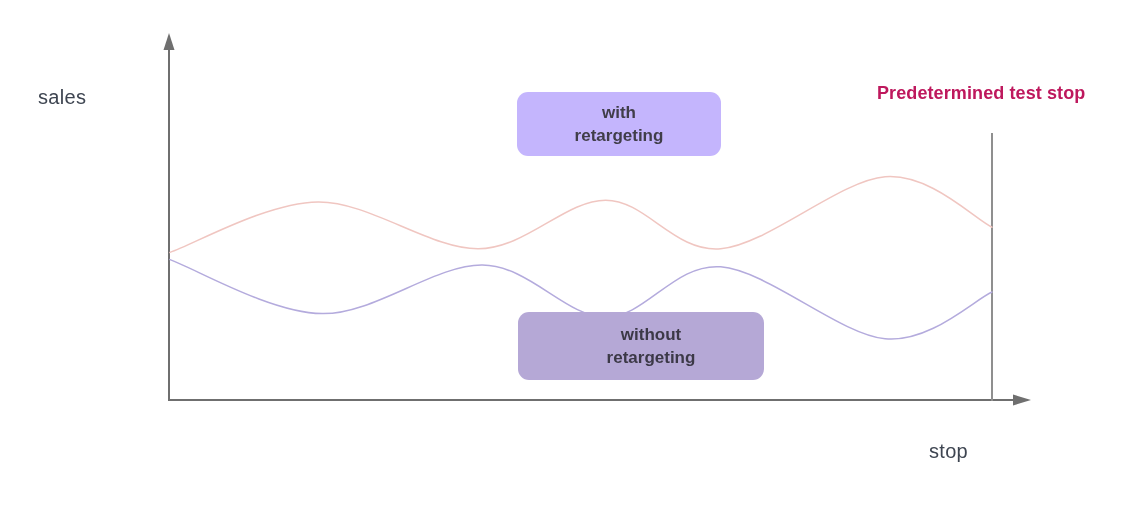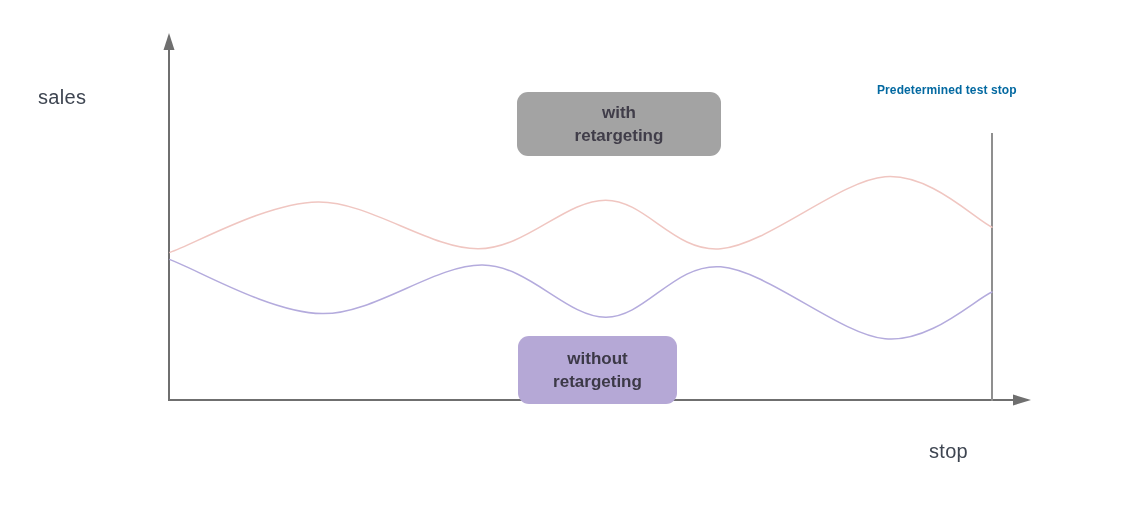--- a/index.html
+++ b/index.html
@@ -7,32 +7,32 @@
     position:relative;width:1126px;height:514px;background:#ffffff;overflow:hidden;
     font-family:"Liberation Sans","DejaVu Sans",sans-serif;
   }
   .chart-svg{position:absolute;left:0;top:0;width:1126px;height:514px;}
   .axis-label{
     position:absolute;font-size:20px;font-weight:400;color:#3e4551;letter-spacing:.3px;
   }
   .ylabel{left:38px;top:86px;}
   .xlabel{left:929px;top:440px;}
   .annotation{
-    position:absolute;left:877px;top:83px;font-size:12px;font-weight:700;color:#0369a1;
+    position:absolute;left:877px;top:83px;font-size:18px;font-weight:700;color:#be185d;
     letter-spacing:.1px;white-space:nowrap;
   }
   .legend-box{
     position:absolute;border-radius:11px;display:flex;align-items:center;justify-content:center;
     text-align:center;
   }
   .legend-box span{
     white-space:pre-line;font-size:17px;line-height:23px;font-weight:600;color:#403d49;
   }
   .legend-with{left:517px;top:92px;width:204px;height:64px;}
-  .legend-without{left:518px;top:336px;width:159px;height:68px;}
+  .legend-without{left:518px;top:312px;width:226px;height:68px;padding-left:20px;}
 </style>
 </head>
 <body>
 
 <div class="canvas">
 
   <div class="axis-label ylabel">sales</div>
 
   <div class="annotation">Predetermined test stop</div>
 
@@ -43,21 +43,21 @@
 
     <line id="x-axis" x1="168" y1="400" x2="1014" y2="400" stroke-width="2" stroke="#6f6f6f"></line>
     <polygon id="x-arrow" points="1031,400 1013,394.5 1013,405.5" fill="#6f6f6f"></polygon>
 
     <line id="stop-line" x1="992" y1="133" x2="992" y2="401" stroke-width="2" stroke="#8f8f8f"></line>
 
     <path id="curve-with" fill="none" stroke-width="1.5" stroke-linecap="round" d="M 170.0,252.4 C 194.7,244.0 266.6,202.6 318.0,202.0 C 369.3,201.4 430.3,249.1 478.3,248.8 C 526.2,248.5 565.2,200.2 605.7,200.2 C 646.1,200.2 674.2,252.7 720.7,248.8 C 767.3,244.9 839.9,180.4 885.1,176.8 C 930.3,173.2 974.2,218.8 992.0,227.2" stroke="#f0c6c1"></path>
     <path id="curve-without" fill="none" stroke-width="1.5" stroke-linecap="round" d="M 170.0,259.6 C 195.3,268.6 270.0,312.7 322.1,313.6 C 374.1,314.5 435.1,264.4 482.4,265.0 C 529.6,265.6 565.9,316.9 605.7,317.2 C 645.4,317.5 674.2,263.2 720.7,266.8 C 767.3,270.4 839.9,334.6 885.1,338.8 C 930.3,343.0 974.2,299.8 992.0,292.0" stroke="#b4abdd"></path>
   </svg>
 
-  <div class="legend-box legend-with" style="background: #a3a3a3; justify-content: center;">
+  <div class="legend-box legend-with" style="background: #c4b5fd; justify-content: center;">
     <span style="color: rgb(64, 61, 73);">with
 retargeting</span>
   </div>
 
   <div class="legend-box legend-without" style="background: rgb(181, 168, 214);">
     <span style="color: rgb(60, 57, 71);">without
 retargeting</span>
   </div>
 
   <div class="axis-label xlabel">stop</div>

